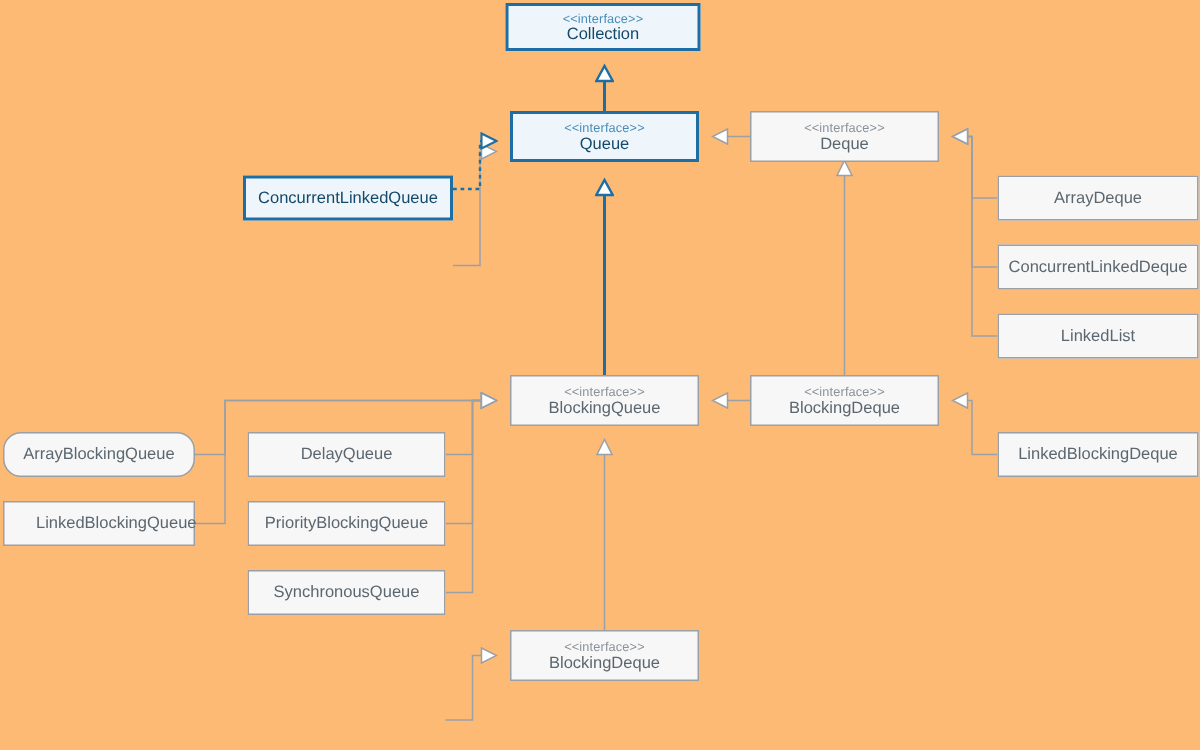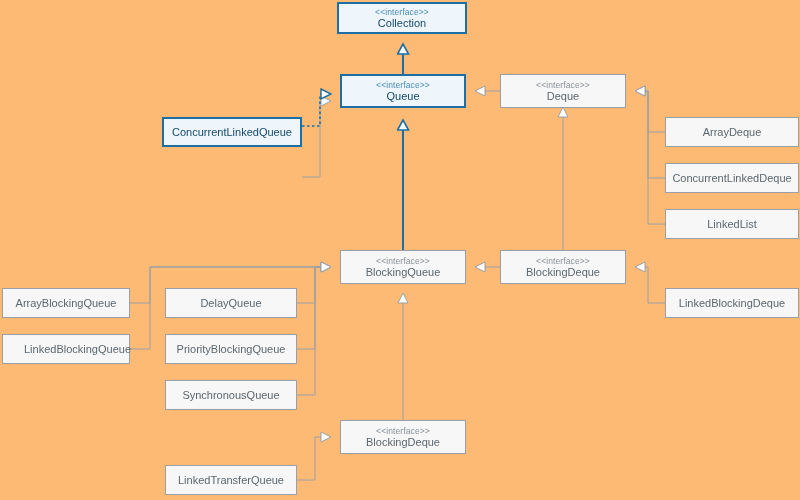--- a/index.html
+++ b/index.html
@@ -155,21 +155,21 @@
   <div class="node" style="left:340px;top:250px;width:126px;height:34px;">
     <div class="stereo">&lt;&lt;interface&gt;&gt;</div>
     <div class="nm">BlockingQueue</div>
   </div>
 
   <div class="node" style="left:500px;top:250px;width:126px;height:34px;">
     <div class="stereo">&lt;&lt;interface&gt;&gt;</div>
     <div class="nm">BlockingDeque</div>
   </div>
 
-  <div class="node" style="left:2px;top:288px;width:128px;height:30px;">
+  <div class="node" style="left:2px;top:288px;width:128px;height:30px;border-radius:12px;">
     <div class="nm">ArrayBlockingQueue</div>
   </div>
 
   <div class="node" style="left:2px;top:334px;width:128px;height:30px;padding-left:23px;">
     <div class="nm">LinkedBlockingQueue</div>
   </div>
 
   <div class="node" style="left:165px;top:288px;width:132px;height:30px;">
     <div class="nm">DelayQueue</div>
   </div>
@@ -184,17 +184,14 @@
 
   <div class="node" style="left:665px;top:288px;width:134px;height:30px;">
     <div class="nm">LinkedBlockingDeque</div>
   </div>
 
   <div class="node" style="left:340px;top:420px;width:126px;height:34px;">
     <div class="stereo">&lt;&lt;interface&gt;&gt;</div>
     <div class="nm">BlockingDeque</div>
   </div>
 
-  <div class="node" style="left:165px;top:465px;width:132px;height:30px;">
-    <div class="nm">LinkedTransferQueue</div>
-  </div>
 
 </div>
 
 </body></html>

